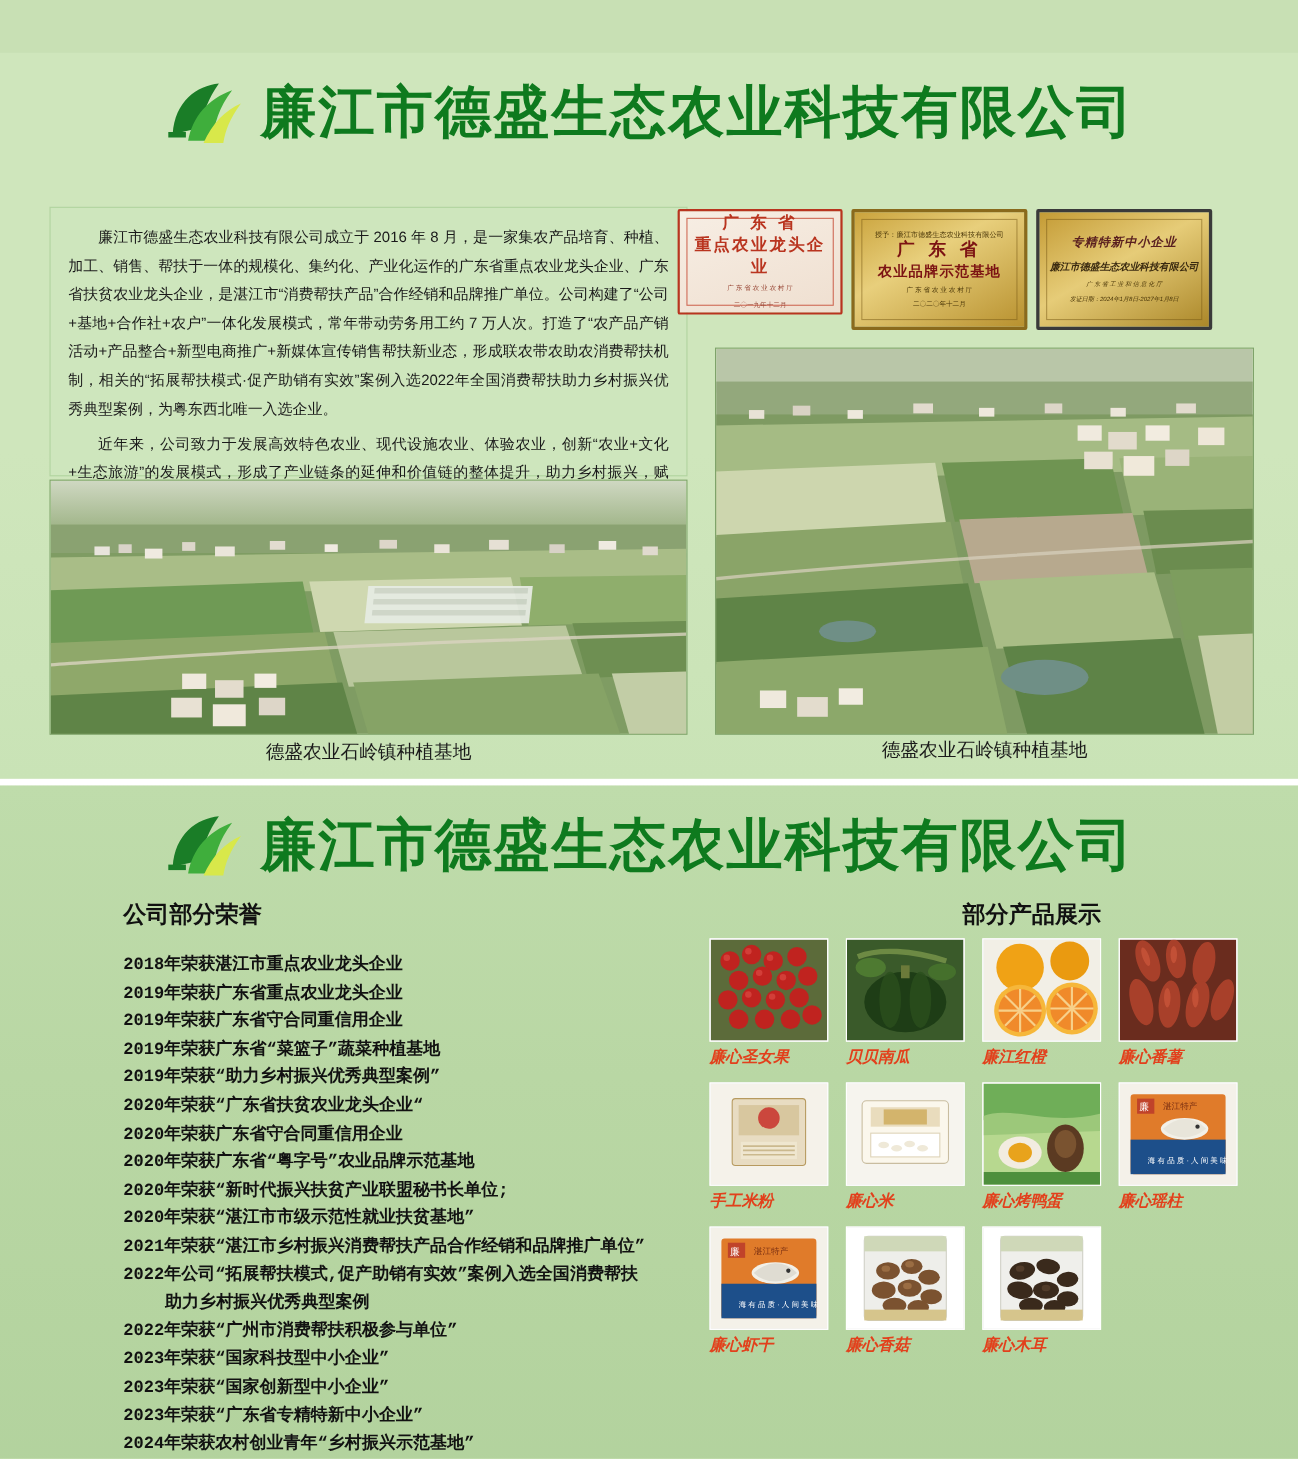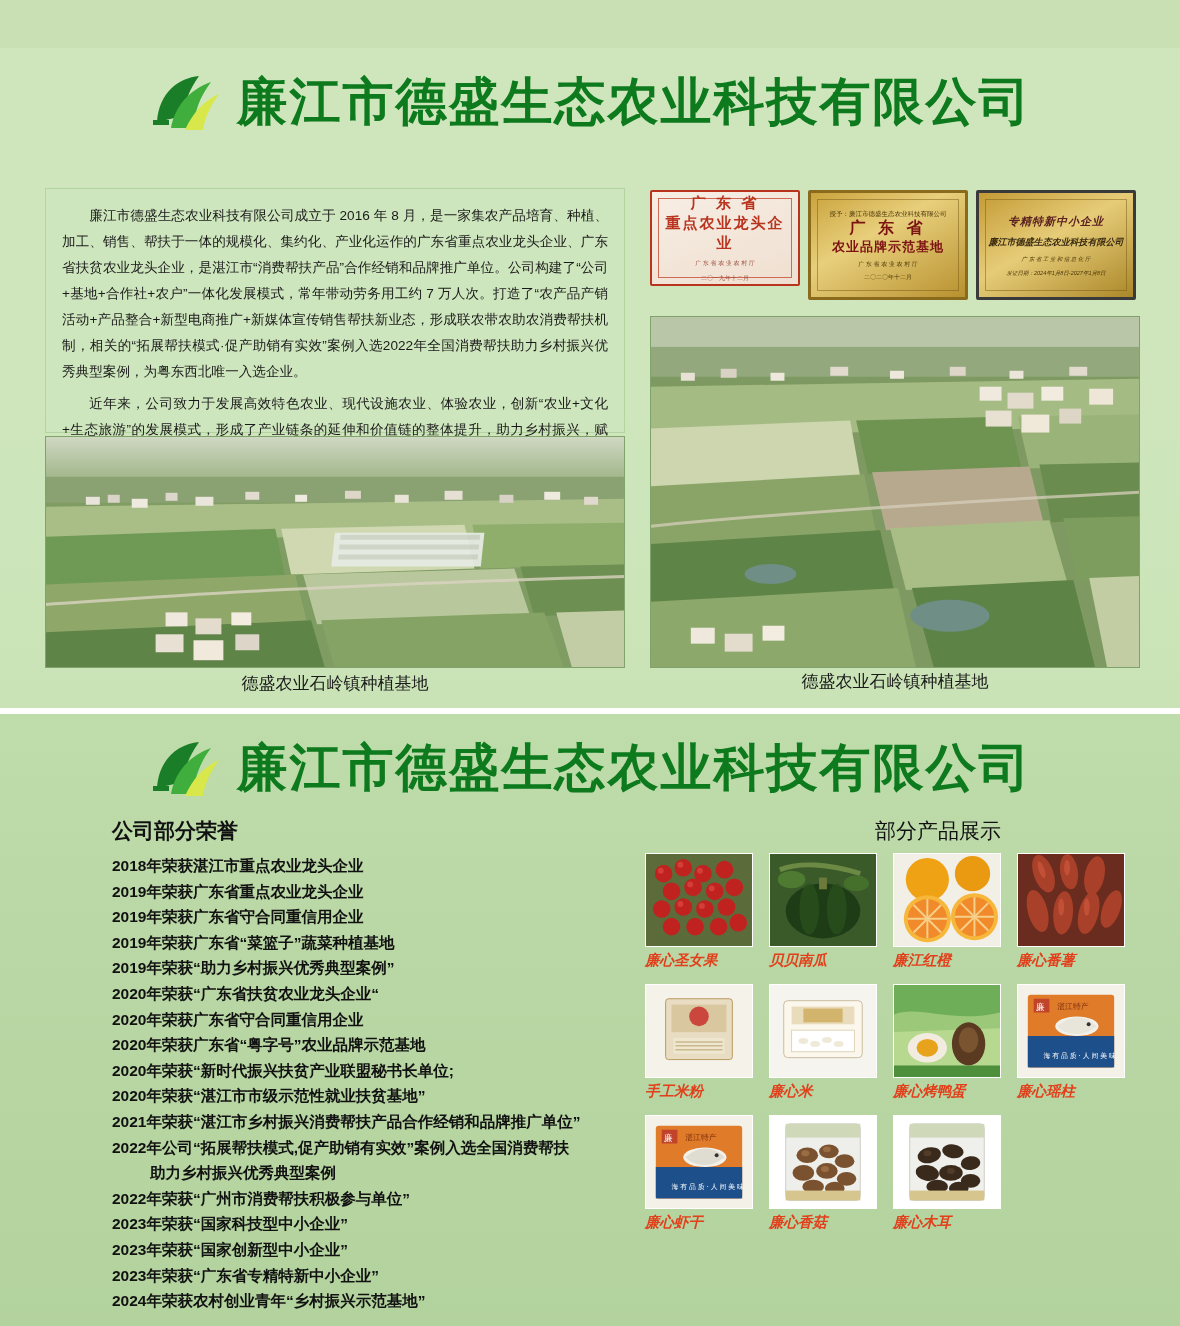--- a/index.html
+++ b/index.html
@@ -54,21 +54,21 @@
     font-size:13.6px;
     line-height:26px;
     color:#1a1a1a;
     text-align:justify;
     text-indent:2em;
     font-family:"Liberation Sans", sans-serif;
   }
 
   
   .plaques {
-    position:absolute; left:650px; top:142px; width:490px; height:120px;
+    position:absolute; left:616px; top:142px; width:490px; height:120px;
     display:flex; gap:8px;
   }
   .plaque { position:relative; border-radius:2px; overflow:hidden; }
   .plaque .pl-inner {
     position:absolute; inset:6px;
     border:1px solid rgba(255,255,255,0.55);
     display:flex; flex-direction:column; align-items:center; justify-content:center;
     text-align:center;
   }
   .plaque1 { width:150px; height:96px; background:linear-gradient(160deg,#f7eee4,#efdfd0); border:2px solid #b9341f; }
@@ -108,35 +108,35 @@
   
   .aerial { position:absolute; inset:0; }
 
   
   .p2-header { display:flex; align-items:center; justify-content:center; padding-top:20px; }
   .p2-body { position:relative; margin-top:14px; }
   .honor-title {
     position:absolute; left:112px; top:0; font-size:21px; font-weight:bold; color:#111;
   }
   .honor-list {
-    position:absolute; left:112px; top:36px; width:560px;
+    position:absolute; left:112px; top:48px; width:560px;font-family:Liberation Mono, monospace;
   }
   .honor-list li {
     list-style:none;
     font-size:15.5px;
     font-weight:bold;
     line-height:25.6px;
     color:#111;
     white-space:nowrap;
   }
   .honor-list li.indent { padding-left:38px; }
   .honor-list ul { margin:0; padding:0; }
 
   .prod-title {
-    position:absolute; left:938px; top:0; font-size:21px; font-weight:normal; color:#111;
+    position:absolute; left:938px; top:0; font-size:21px; font-weight:bold; color:#111;
     transform:translateX(-50%);
   }
   .prod-grid {
     position:absolute; left:645px; top:36px;
     width:480px;
     display:grid;
     grid-template-columns:repeat(4, 108px);
     grid-gap:14px 16px;
   }
   .prod-cell { width:108px; }

